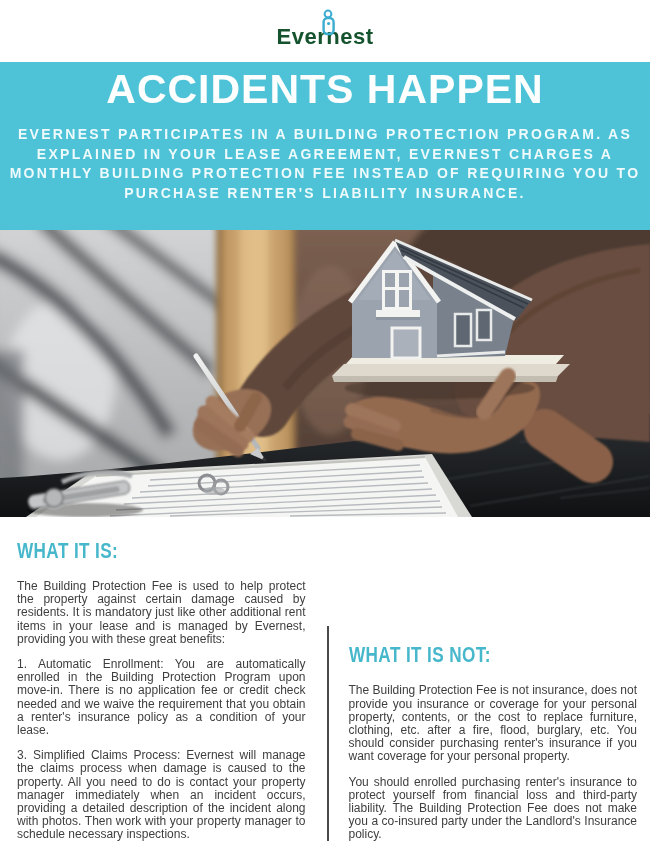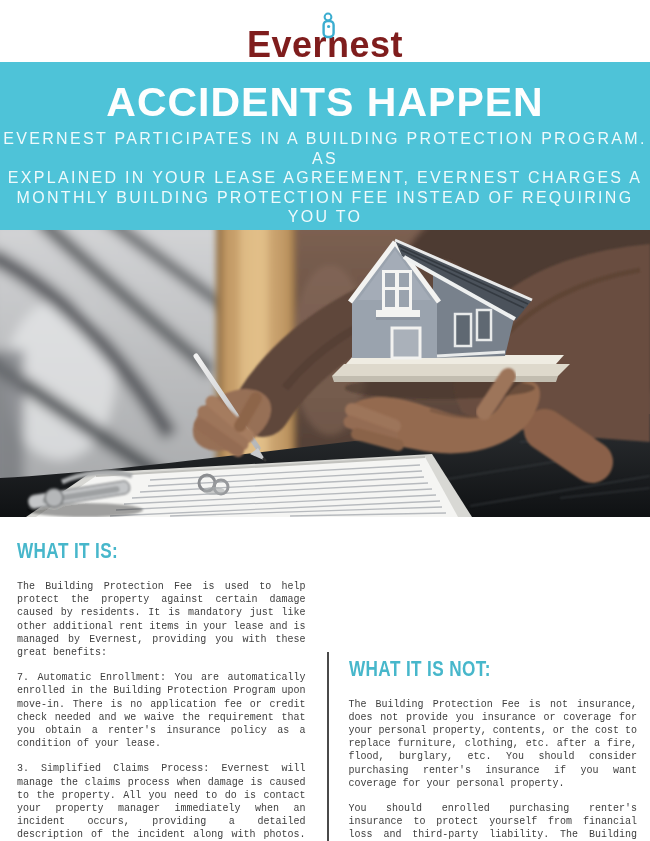--- a/index.html
+++ b/index.html
@@ -5,52 +5,51 @@
   * { margin:0; padding:0; box-sizing:border-box; }
   html,body { background:#ffffff; }
   .page {
     width:650px; height:841px; position:relative; overflow:hidden;
     background:#ffffff; font-family:"Liberation Sans", sans-serif;
   }
   
   .logo-header { height:62px; position:relative; }
   .logo {
     position:absolute; left:0; right:0; top:24px; text-align:center;
-    font-size:36px; font-weight:bold; color:#7f1d1d; letter-spacing:.5px;
+    font-size:22px; font-weight:bold; color:#14532d; letter-spacing:.5px;
   }
   .logo-icon {
     position:absolute; left:50%; top:-15px; transform:translateX(-4px);
   }
   
   .banner {
     height:168px; background:#4ec3d8; text-align:center; color:#ffffff;
-    padding-top:17px;
+    padding-top:4px;
   }
   .banner h1 {
     font-size:41px; font-weight:bold; letter-spacing:1px; color:#fdfefe;
   }
   .banner .subtitle {
-    margin-top:3px; font-size:16px; font-weight:normal; letter-spacing:2.3px;
+    margin-top:12px; font-size:14px; font-weight:bold; letter-spacing:2.3px;
     line-height:19.5px; color:#eefafc; white-space:pre-line;
   }
   
   .hero { height:287px; position:relative; overflow:hidden; }
   .hero svg { display:block; }
   
   .content { display:flex; padding:21px 13px 0 17px;align-items:flex-end; }
   .col { width:293px; }
   .col h2 {
     display:inline-block; font-size:22px; font-weight:bold; color:#47b7cb;
     letter-spacing:.5px; transform:scaleX(.78); transform-origin:left center;
     white-space:nowrap; margin-bottom:16px;
   }
   .col p {
-    font-size:10px; line-height:13.2px; text-align:justify; color:#3e3e3e;
+    font-size:12px; line-height:13.2px; text-align:justify; color:#3e3e3e;
     margin-bottom:12px;
-    font-family:Liberation Mono, monospace;
   }
   .col p strong { font-weight:bold; color:#303030; }
   .divider {
     width:2px; background:#4a4a4a; height:228px; margin:57px 20px 0 21px;
     flex-shrink:0;
   }
 </style>
 </head>
 <body>
 
@@ -221,21 +220,21 @@
 
       <path d="M508,146 L484,182" stroke="#9d745a" stroke-width="16" stroke-linecap="round" filter="url(#b1)"></path>
     </svg>
   </figure>
 
   <main class="content">
     <section class="col">
       <h2>WHAT IT IS:</h2>
       <div id="left-paras">
           <p><span>The Building Protection Fee is used to help protect the property against certain damage caused by residents. It is mandatory just like other additional rent items in your lease and is managed by Evernest, providing you with these great benefits:</span></p>
-          <p><span>7. Automatic Enrollment: You are automatically enrolled in the Building Protection Program upon move-in. There is no application fee or credit check needed and we waive the requirement that you obtain a renter's insurance policy as a condition of your lease.</span></p>
+          <p><span>1. Automatic Enrollment: You are automatically enrolled in the Building Protection Program upon move-in. There is no application fee or credit check needed and we waive the requirement that you obtain a renter's insurance policy as a condition of your lease.</span></p>
           <p><span>3. Simplified Claims Process: Evernest will manage the claims process when damage is caused to the property. All you need to do is contact your property manager immediately when an incident occurs, providing a detailed description of the incident along with photos. Then work with your property manager to schedule necessary inspections.</span></p>
         </div>
     </section>
     <div class="divider"></div>
     <section class="col">
       <h2>WHAT IT IS NOT:</h2>
       <div id="right-paras">
           <p><span>The Building Protection Fee is not insurance, does not provide you insurance or coverage for your personal property, contents, or the cost to replace furniture, clothing, etc. after a fire, flood, burglary, etc. You should consider purchasing renter's insurance if you want coverage for your personal property.</span></p>
           <p><span>You should enrolled purchasing renter's insurance to protect yourself from financial loss and third-party liability. The Building Protection Fee does not make you a co-insured party under the Landlord's Insurance policy.</span></p>
         </div>

